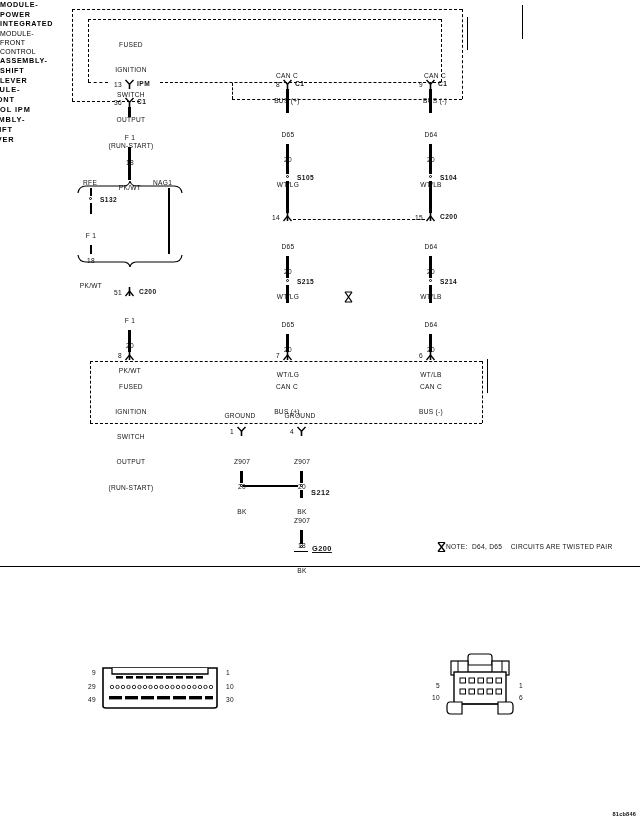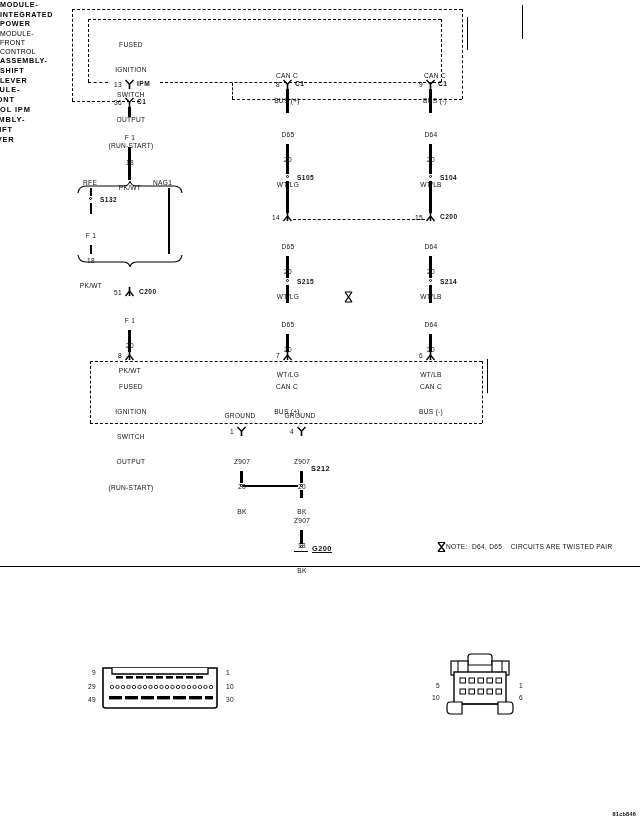--- a/index.html
+++ b/index.html
@@ -113,22 +113,22 @@
 
   <div class="dash-h" style="left:72px; top:9px; width:390px;"></div>
   <div class="dash-v" style="left:72px; top:9px; height:92px;"></div>
   <div class="dash-h" style="left:72px; top:101px; width:68px;"></div>
   <div class="dash-v" style="left:462px; top:9px; height:90px;"></div>
   <div class="dash-h" style="left:232px; top:99px; width:230px;"></div>
   <div class="dash-v" style="left:232px; top:83px; height:16px;"></div>
 
   <div class="modtitle" style="left:528px; top:6px;">
     <div>MODULE-</div>
+    <div>POWER</div>
     <div>INTEGRATED</div>
-    <div>POWER</div>
   </div>
 
   <div class="solid-v" style="left:522px; top:5px; height:34px;"></div>
 
   <div class="dash-h" style="left:88px; top:19px; width:353px;"></div>
   <div class="dash-v" style="left:88px; top:19px; height:63px;"></div>
   <div class="dash-h" style="left:88px; top:82px; width:20px;"></div>
   <div class="dash-h" style="left:160px; top:82px; width:281px;"></div>
   <div class="dash-v" style="left:441px; top:19px; height:63px;"></div>
 
@@ -403,21 +403,21 @@
   <div class="lbl r" style="left:294px; top:428px;">4</div>
   <div class="lbl c" style="left:302px; top:441px;">
     <div>Z907</div>
     <div>20</div>
     <div>BK</div>
   </div>
   <div class="wire vwire" style="left:300.4px; top:471px; height:12px;"></div>
 
   <div class="wire hwire" style="left:243px; top:485px; width:55px; height:1.6px;"></div>
   <div class="splice" style="left:299.6px; top:484px;"></div>
-  <div class="lbl bold big" style="left:311px; top:464px;">S212</div>
+  <div class="lbl bold big" style="left:311px; top:488px;">S212</div>
 
   <div class="wire vwire" style="left:300.4px; top:490px; height:8px;"></div>
   <div class="lbl c" style="left:302px; top:500px;">
     <div>Z907</div>
     <div>18</div>
     <div>BK</div>
   </div>
   <div class="wire vwire" style="left:300.4px; top:530px; height:14px;"></div>
 
   <div class="splice" style="left:299.6px; top:545px;"></div>

